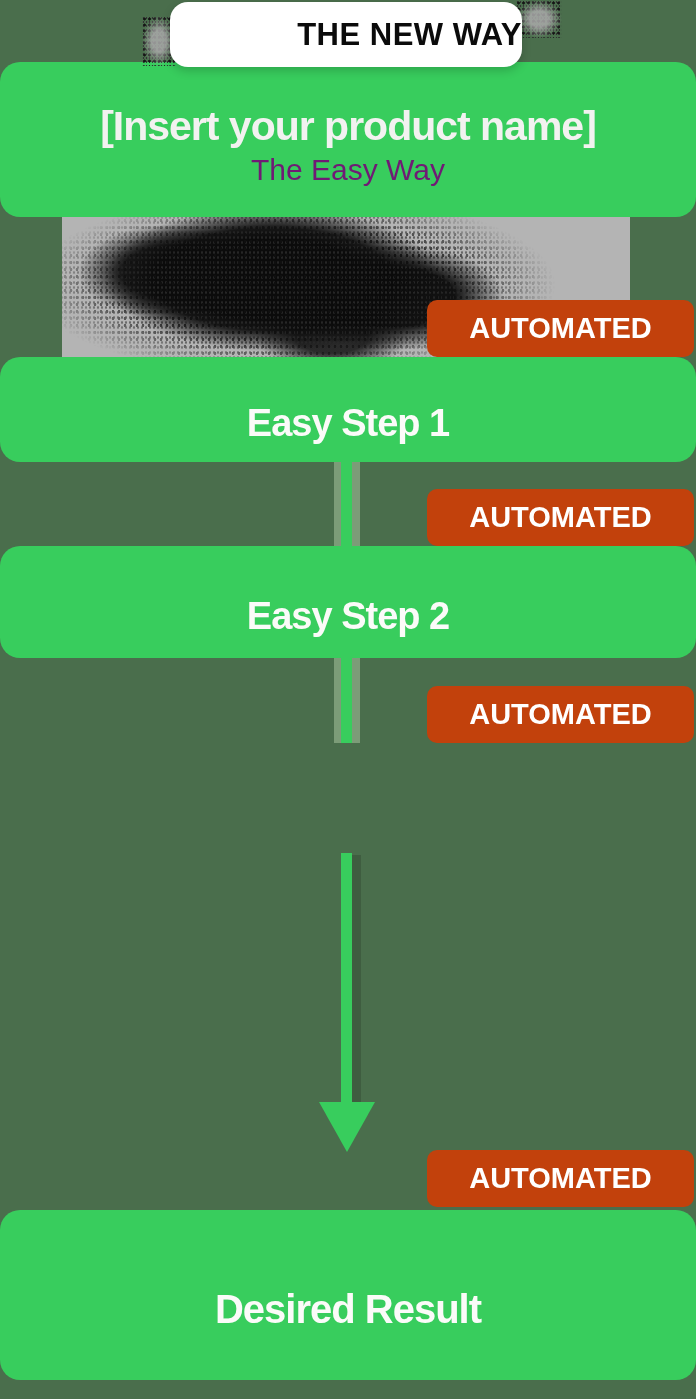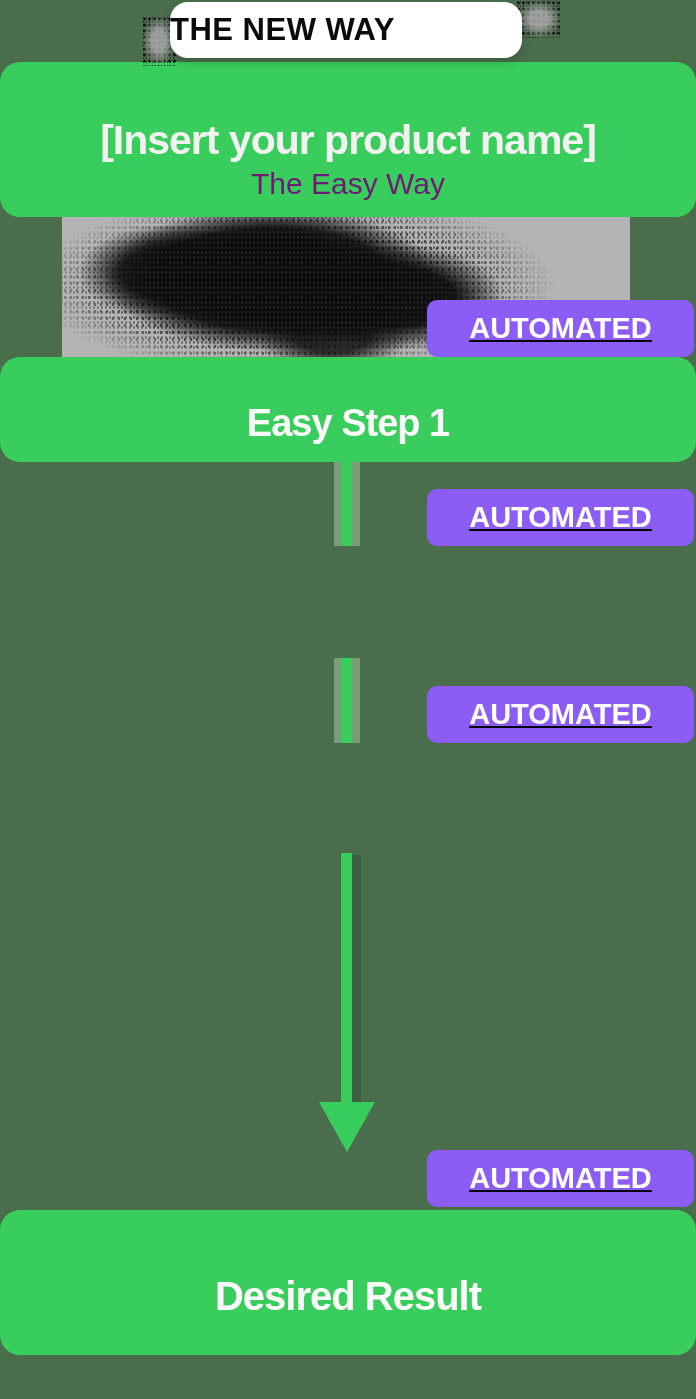--- a/index.html
+++ b/index.html
@@ -3,35 +3,35 @@
 <meta charset="utf-8">
 <style>
   html,body{margin:0;padding:0;background:#4a6e4c;}
   .canvas{
     position:relative;width:696px;height:1399px;overflow:hidden;
     background:#4a6e4c;
     font-family:"Liberation Sans", sans-serif;
   }
   
   .new-way-badge{
-    position:absolute;left:170px;top:2px;width:352px;height:56px;
+    position:absolute;left:170px;top:2px;width:352px;height:65px;
     background:#ffffff;border-radius:18px;
-    display:flex;align-items:center;justify-content:flex-start;
+    display:flex;align-items:center;justify-content:flex-end;
     box-shadow:0 4px 10px rgba(0,0,0,.18);
     z-index:6;
   }
   .new-way-badge span{
     font-size:31px;font-weight:800;color:#0b0b0b;letter-spacing:.5px;white-space:nowrap;
   }
   
   .header-card{
     position:absolute;left:0;top:62px;width:696px;height:155px;
     background:#38cd5d;border-radius:20px;
     display:flex;flex-direction:column;align-items:center;justify-content:flex-end;
-    padding-bottom:16px;box-sizing:border-box;z-index:4;
+    padding-bottom:30px;box-sizing:border-box;z-index:4;
   }
   .header-title{
     font-size:41px;font-weight:800;color:#f2f2f0;letter-spacing:-1px;line-height:1.1;white-space:nowrap;
   }
   .header-subtitle{
     font-size:30px;font-weight:400;color:#701a75;margin-top:4px;white-space:nowrap;
   }
   
   .old-way-smudge{
     position:absolute;left:62px;top:217px;width:568px;height:140px;
@@ -63,24 +63,23 @@
       radial-gradient(rgba(170,170,170,.85) 30%, rgba(170,170,170,0) 70%),
       radial-gradient(#151515 1px, rgba(0,0,0,0) 1.5px),
       radial-gradient(#333 .7px, rgba(0,0,0,0) 1.1px);
     background-size:100% 100%, 5px 6px, 3px 4px;
   }
   .spray-left{left:142px;top:16px;width:34px;height:50px;}
   .spray-right{left:516px;top:0;width:46px;height:38px;}
   
   .automated-badge{
     position:absolute;left:427px;width:267px;height:57px;
-    background:#8b5cf6;border-radius:10px;
+    background:#c2410c;border-radius:10px;
     display:flex;align-items:center;justify-content:center;
     z-index:5;
-    text-decoration:underline;
   }
   .automated-badge span{
     font-size:29px;font-weight:800;color:#ffffff;letter-spacing:0;white-space:nowrap;
   }
   .automated-1{top:300px;}
   .automated-2{top:489px;}
   .automated-3{top:686px;}
   .automated-4{top:1150px;}
   
   .step-bar{
@@ -88,21 +87,21 @@
     background:#38cd5d;border-radius:20px;
     display:flex;align-items:center;justify-content:center;
     z-index:3;
   }
   .step-bar span{
     font-size:38px;font-weight:800;color:#fbfbf9;letter-spacing:-1px;white-space:nowrap;margin-top:28px;
   }
   .step-1{top:357px;height:105px;}
   .step-2{top:546px;height:112px;}
   .step-3{top:743px;height:110px;}
-  .result-bar{top:1210px;height:145px;}
+  .result-bar{top:1210px;height:170px;}
   .result-bar span{font-size:40px;}
   
   .connector-halo{
     position:absolute;left:334px;width:26px;background:#7c9c78;z-index:2;
   }
   .halo-1{top:462px;height:84px;}
   .halo-2{top:658px;height:85px;}
   .connector-line{
     position:absolute;left:341px;width:11px;background:#38cd5d;z-index:2;
   }
@@ -147,20 +146,23 @@
   <div class="step-bar step-1">
     <span>Easy Step 1</span>
   </div>
 
   <div class="connector-halo halo-1"></div>
   <div class="connector-line line-1"></div>
 
   <div class="automated-badge automated-2">
     <span>AUTOMATED</span>
   </div>
+  <div class="step-bar step-2">
+    <span>Easy Step 2</span>
+  </div>
 
   <div class="connector-halo halo-2"></div>
   <div class="connector-line line-2"></div>
 
   <div class="automated-badge automated-3">
     <span>AUTOMATED</span>
   </div>
 
   <div class="line-shadow"></div>
   <div class="connector-line line-long"></div>

